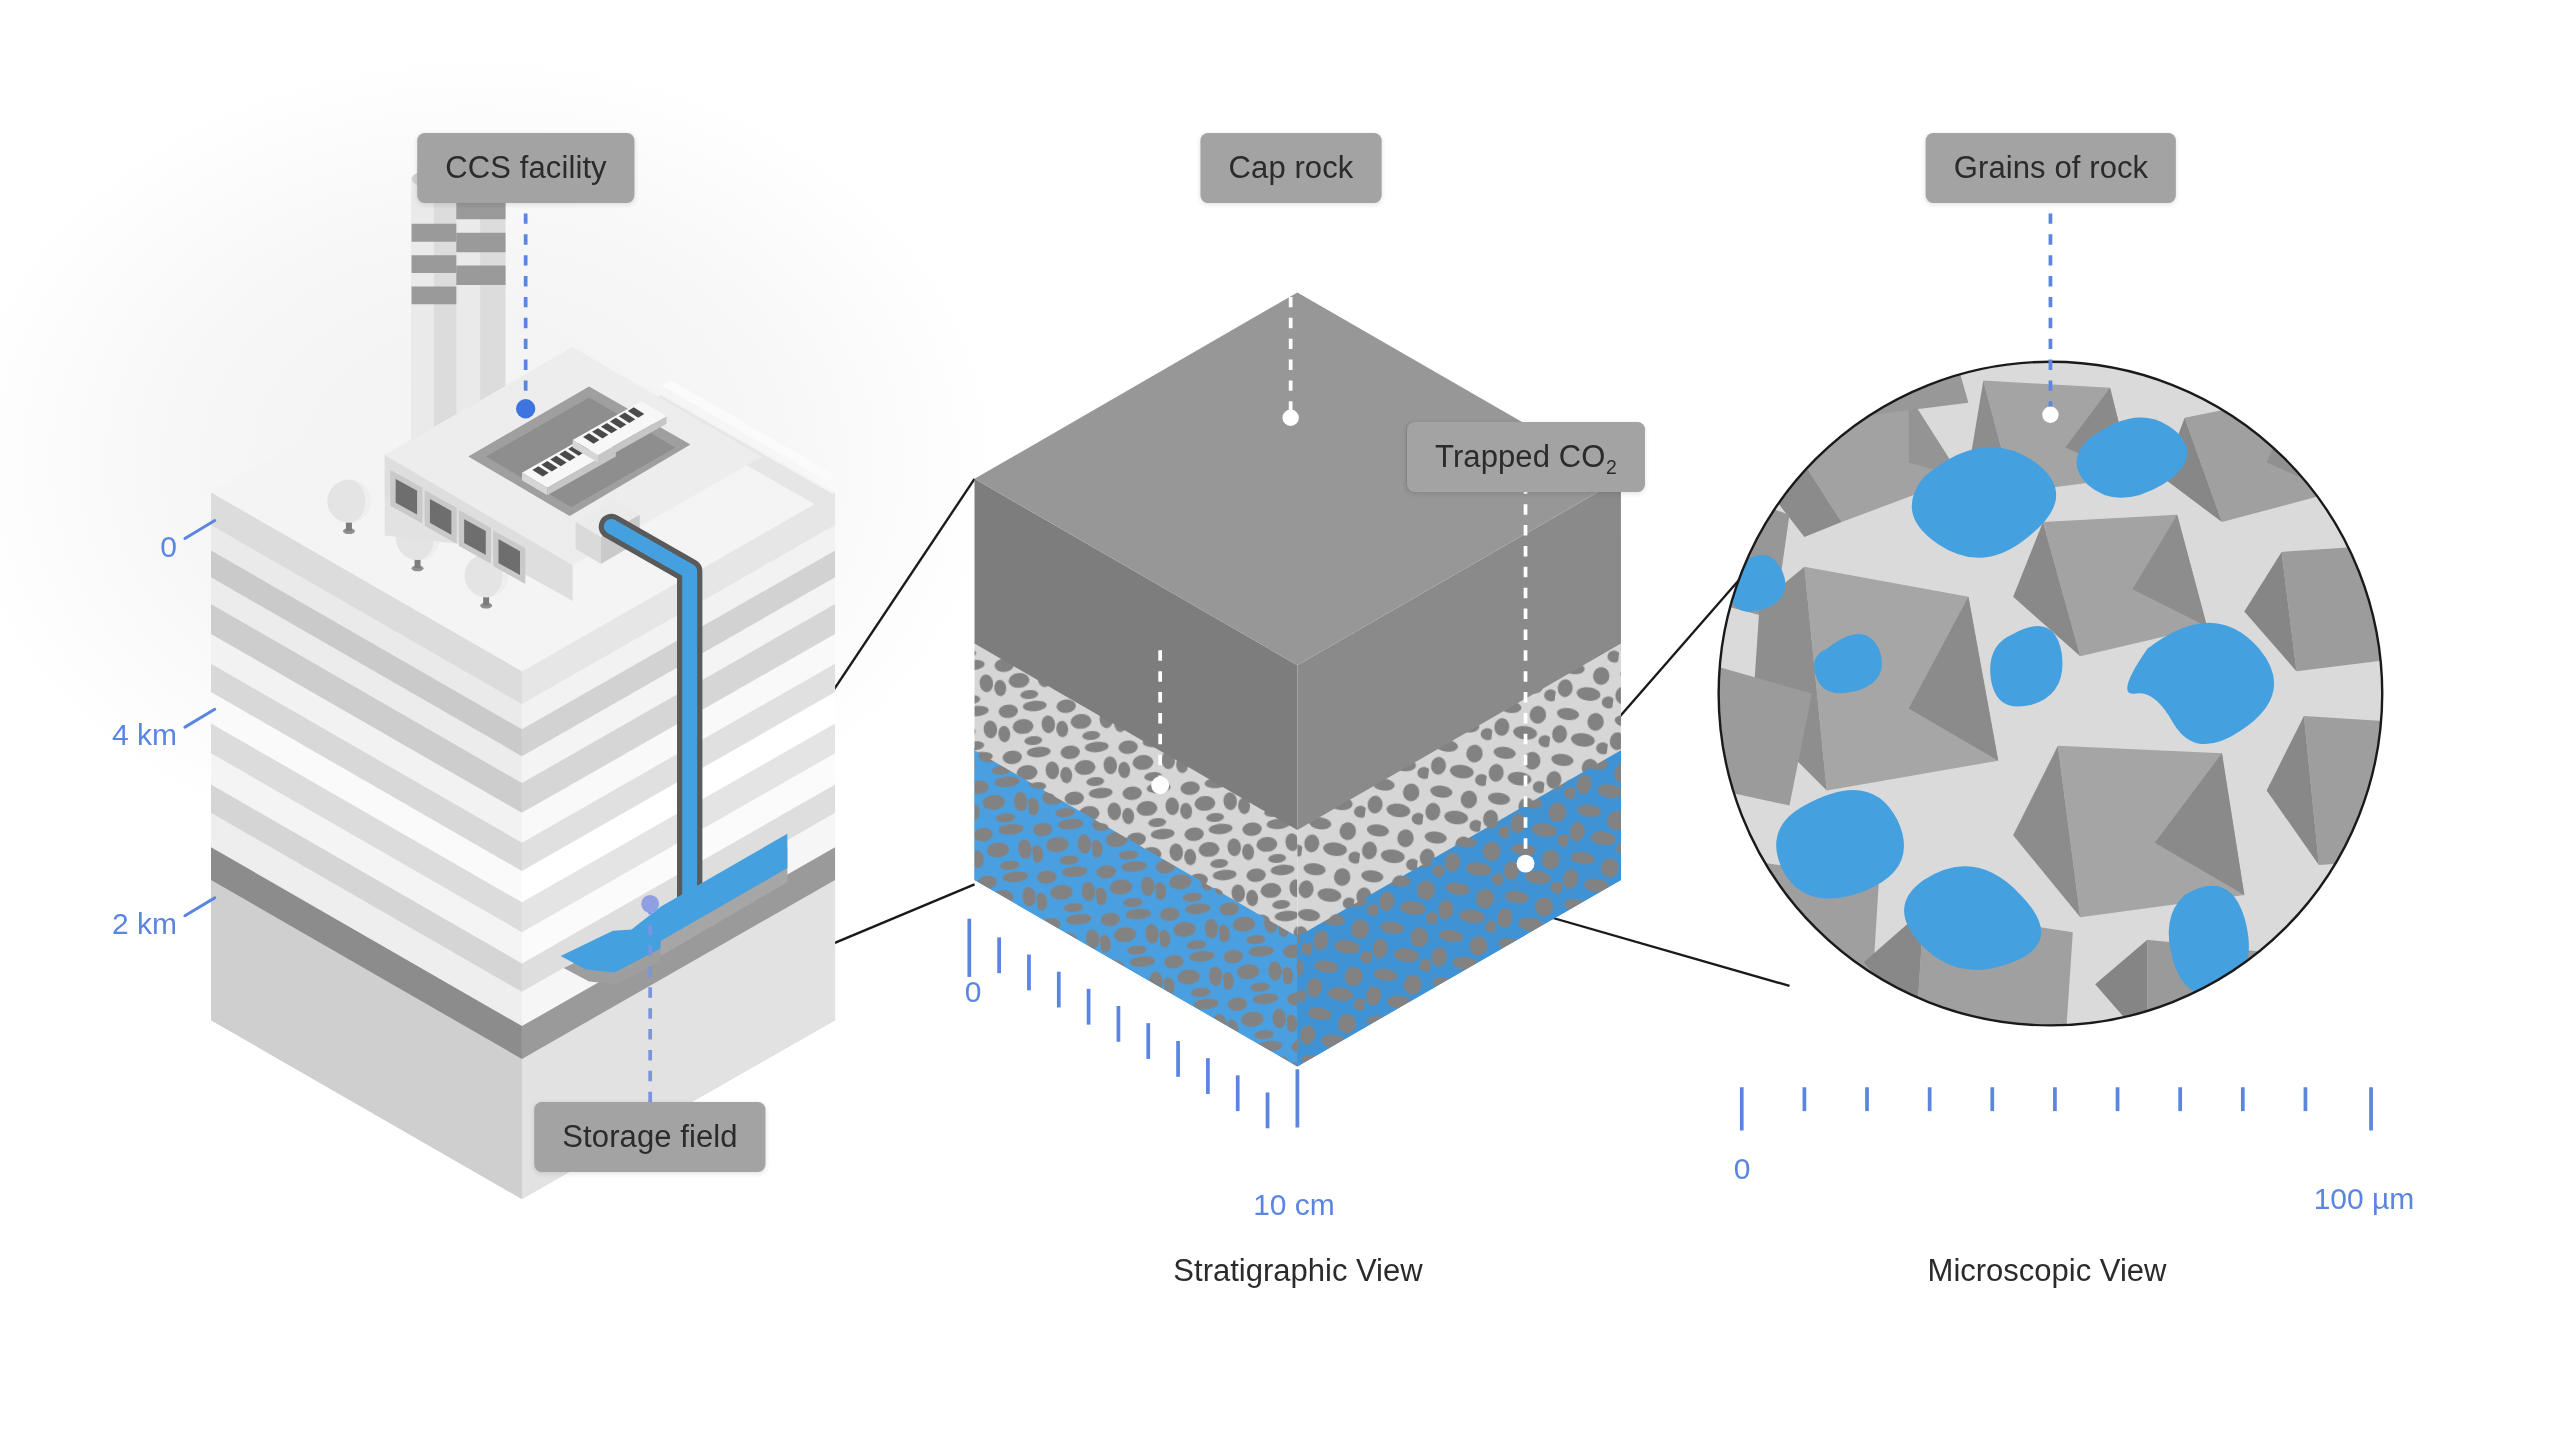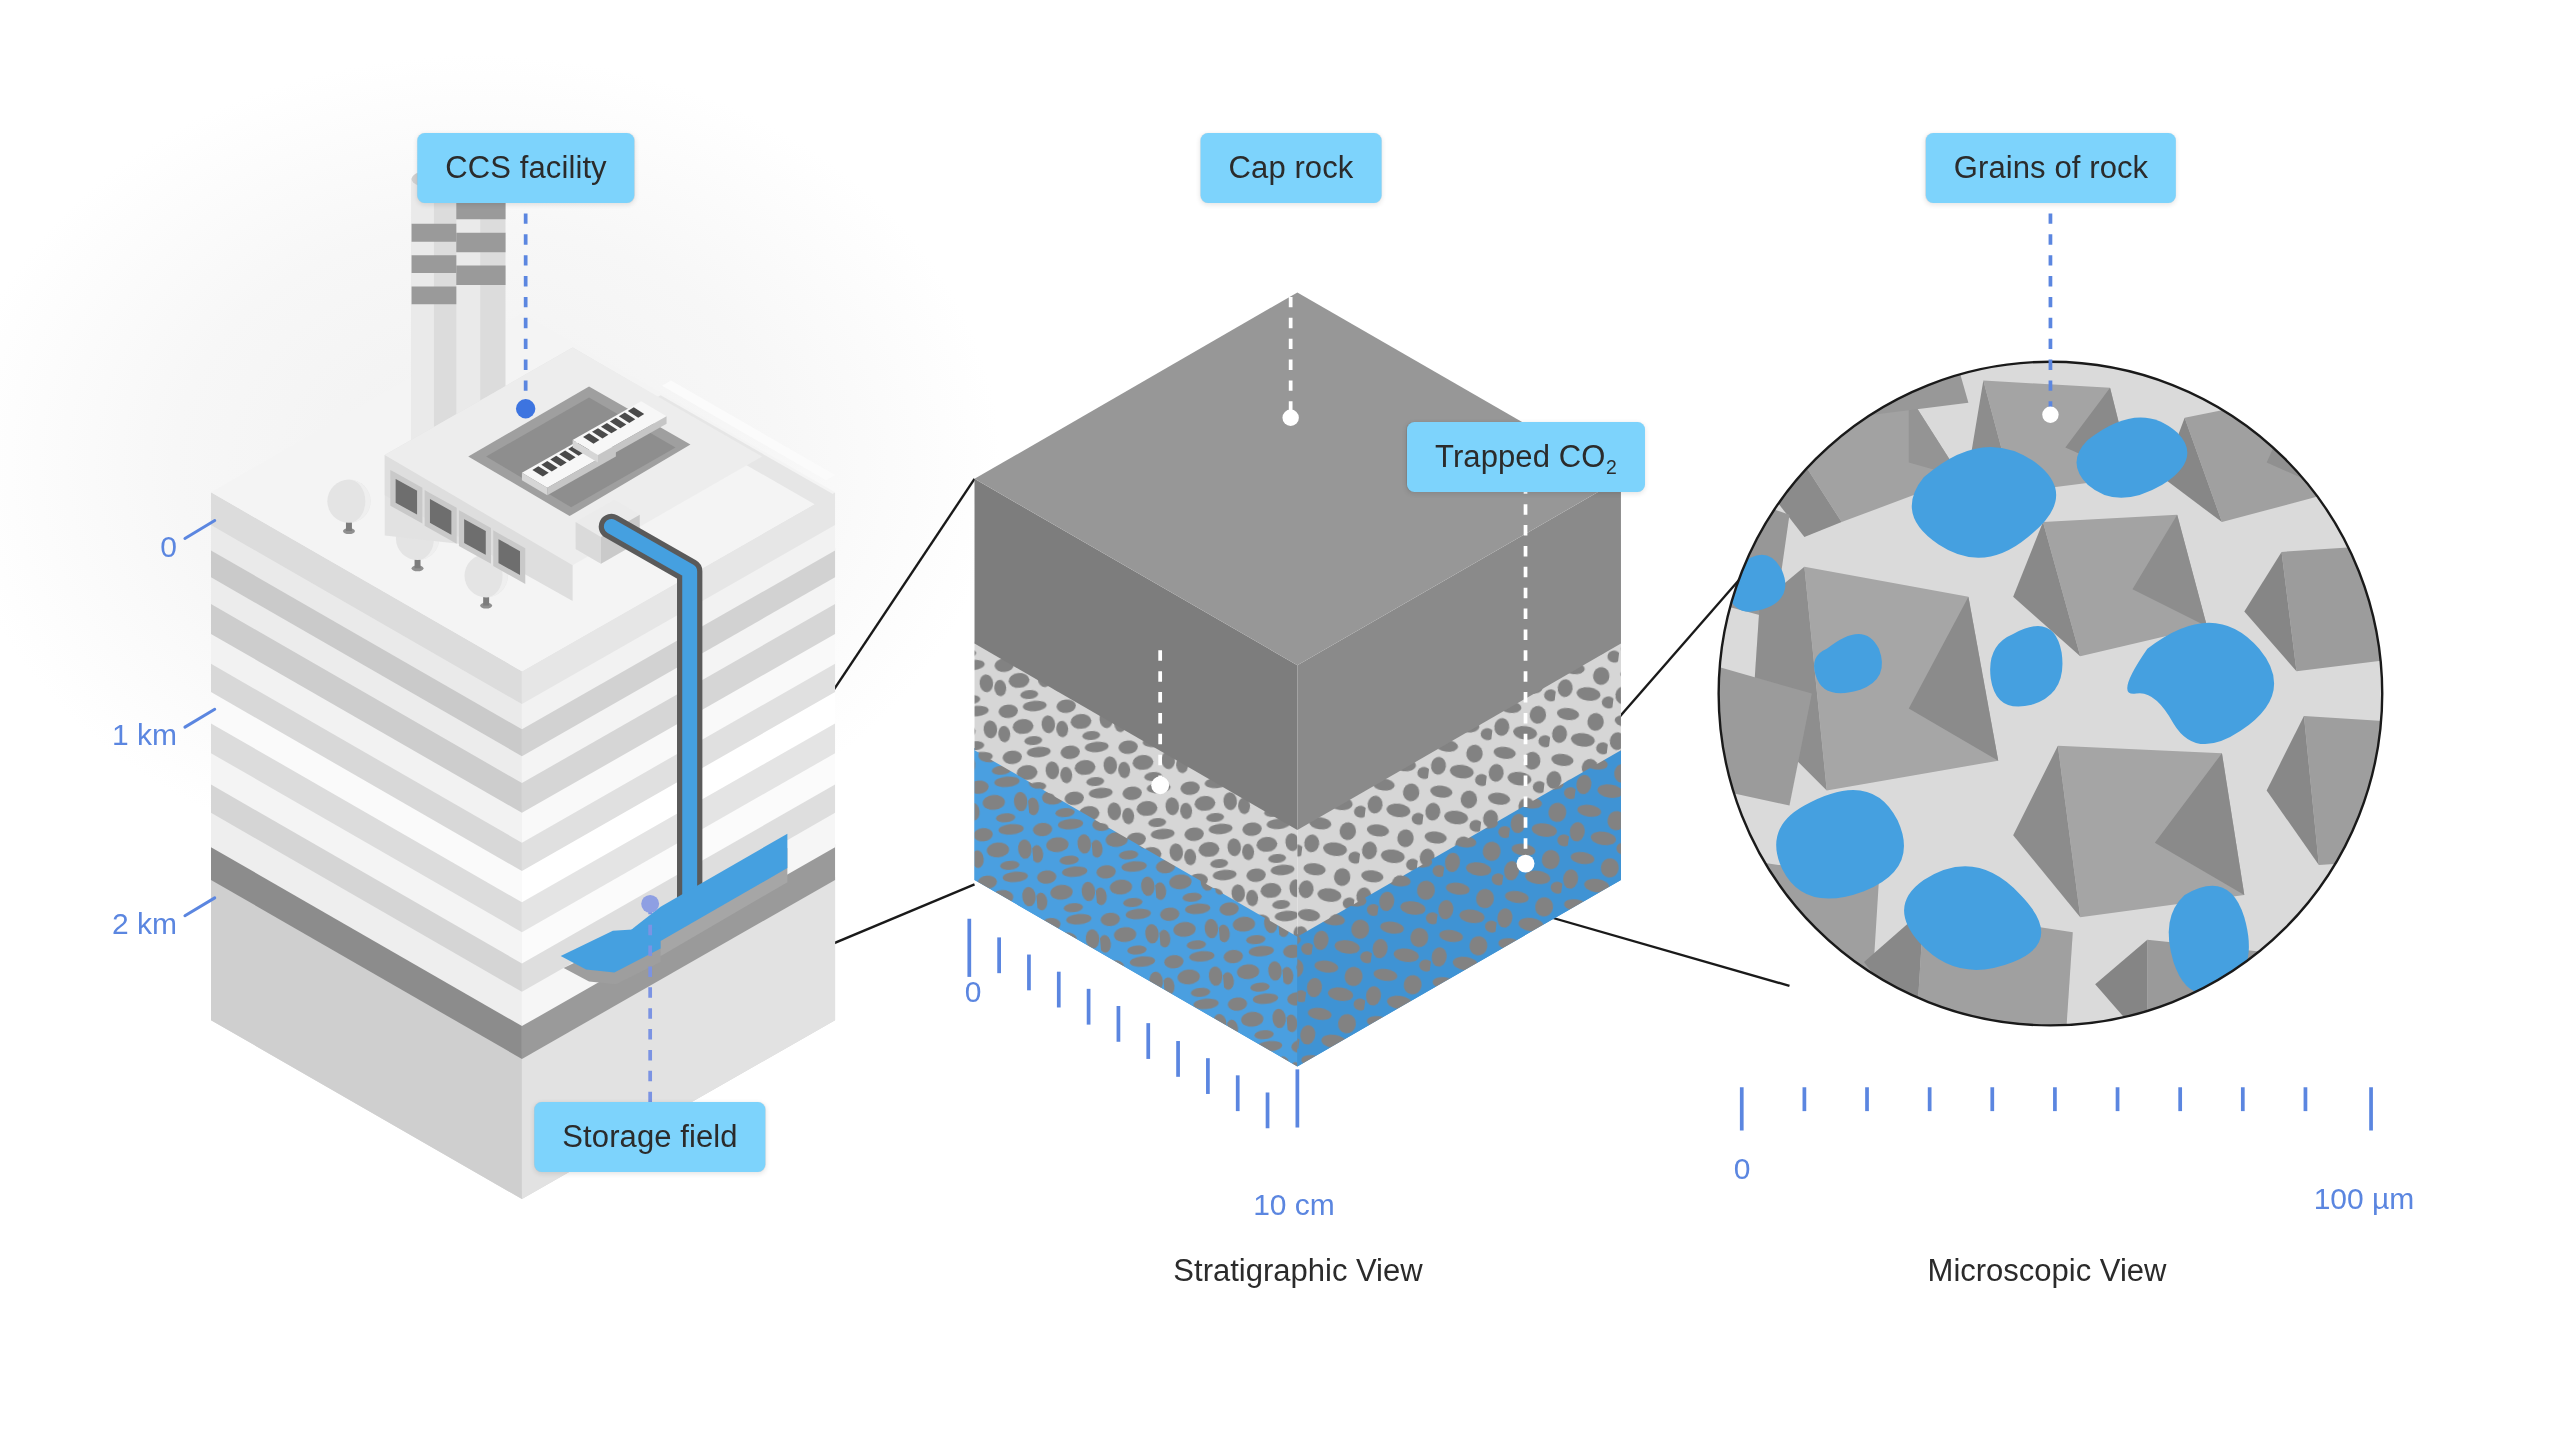--- a/index.html
+++ b/index.html
@@ -12,21 +12,21 @@
       radial-gradient(ellipse 597px 485px at 1305px 522px, #f2f2f2 0%, #f8f8f8 50%, #ffffff 80%),
       radial-gradient(ellipse 567px 462px at 2043px 522px, #f1f1f1 0%, #f8f8f8 50%, #ffffff 80%),
       #ffffff;
   }
   .stage{position:absolute;left:0;top:0;width:2550px;height:1455px;}
   svg.layer{position:absolute;left:0;top:0;width:2550px;height:1455px;overflow:visible;}
 
   
   .chip{
     position:absolute;
-    background:#7dd3fc;
+    background:#a3a3a3;
     border-radius:7.5px;
     box-shadow:0 1.5px 5.2px rgba(0,0,0,0.10), 0 0 0.7px rgba(0,0,0,0.07);
     color:#2b2b2b;
     font-size:31px;
     line-height:1;
     padding:18.6px 28px 20px 28px;
     white-space:nowrap;
     transform:translateX(-50%);
     letter-spacing:0.1px;
   }
@@ -457,21 +457,21 @@
     <span>Stratigraphic View</span>
   </div>
   <div class="caption" style="left:2047px;top:1253px;text-align:center;">
     <span>Microscopic View</span>
   </div>
 
   <div class="depth-label" style="left:177px;top:547px;">
     <span>0</span>
   </div>
   <div class="depth-label" style="left:177px;top:735px;">
-    <span>1 km</span>
+    <span>4 km</span>
   </div>
   <div class="depth-label" style="left:177px;top:924px;">
     <span>2 km</span>
   </div>
 
   <div class="ruler-label" style="left:973px;top:975px;">
     <span>0</span>
   </div>
   <div class="ruler-label" style="left:1294px;top:1180px;margin-top:8px;">
     <span>10 cm</span>

